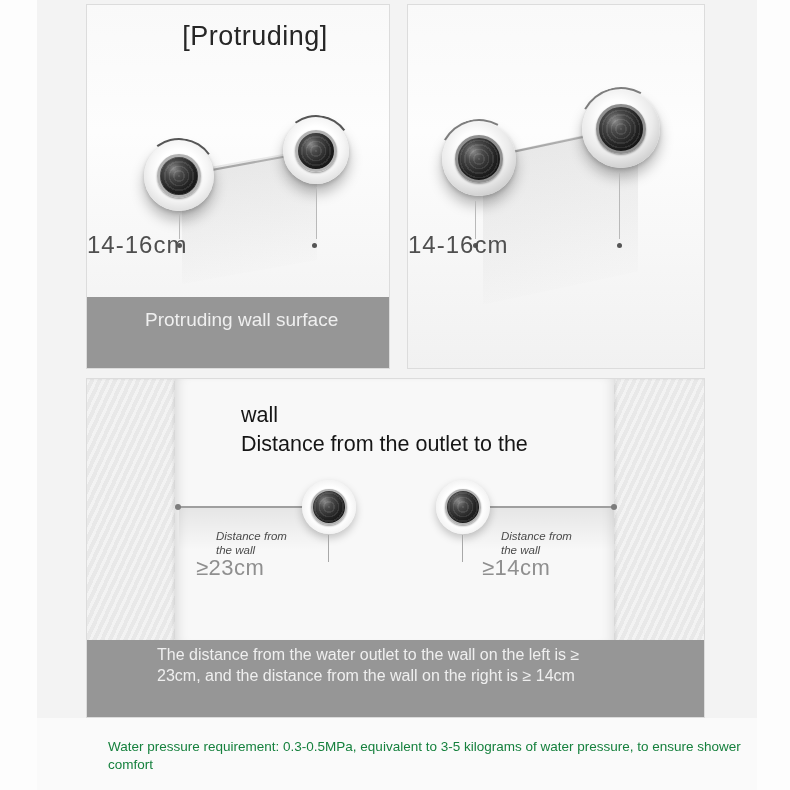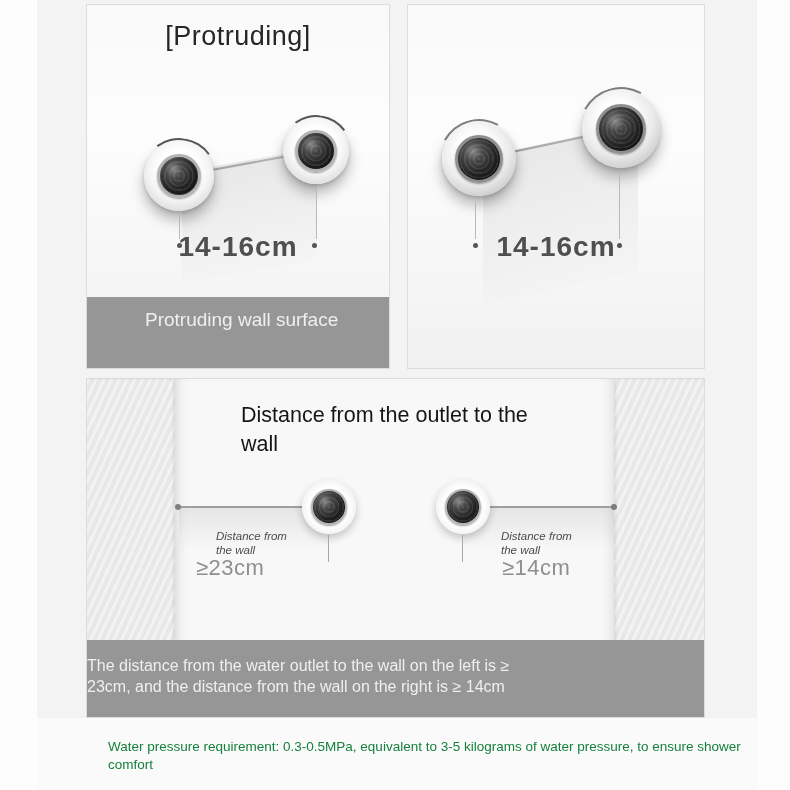--- a/index.html
+++ b/index.html
@@ -14,21 +14,21 @@
   .footer-area{position:absolute;left:37px;top:718px;width:720px;height:72px;background:#fafafa;}
 
   
   .panel{position:absolute;border:1px solid var(--panel-border,#dcdcdc);box-sizing:border-box;overflow:hidden;}
   .panel-top{top:4px;height:365px;background:linear-gradient(180deg,#f9f9f9 0%,#fdfdfd 35%,#f1f1f1 100%);}
   #p1{left:86px;width:304px;}
   #p2{left:407px;width:298px;}
   #p3{left:86px;top:378px;width:619px;height:340px;background:#ededed;}
 
   .panel-title{
-    position:absolute;top:16px;left:0;width:100%;text-align:center;
+    position:absolute;top:16px;left:17px;width:100%;text-align:center;
     font-size:27px;color:#262626;letter-spacing:.5px;
   }
 
   
   .fit{position:absolute;border-radius:50%;display:flex;align-items:center;justify-content:center;
     background:radial-gradient(circle at 50% 42%,#ffffff 0 38%,#f5f5f5 55%,#e4e4e4 72%,#cdcdcd 100%);
     box-shadow:0 9px 14px rgba(0,0,0,.28),0 2px 4px rgba(0,0,0,.16);}
   .fit::before{content:"";position:absolute;inset:-3px;border-radius:50%;
     border:2.5px solid transparent;border-top-color:rgba(45,45,45,.8);transform:rotate(9deg);}
   .lens{border-radius:50%;
@@ -38,22 +38,22 @@
     border:3px solid #b3b3b3;box-shadow:0 1px 2px rgba(0,0,0,.4);}
   .fit-metal{background:radial-gradient(circle at 45% 38%,#fdfdfd 0 30%,#ebebeb 55%,#cfcfcf 76%,#a3a3a3 100%);}
   .fit-metal::before{transform:rotate(-16deg);border-top-color:rgba(60,60,60,.65);}
   .fit-metal .lens{border-color:#8f8f8f;}
 
   
   .link{position:absolute;height:1.5px;background:linear-gradient(90deg,#9a9a9a,#bdbdbd);transform-origin:0 50%;}
   .plate{position:absolute;background:linear-gradient(180deg,rgba(110,110,110,.14),rgba(200,200,200,.03));}
   .vline{position:absolute;width:1px;background:#b9b9b9;}
   .mdot{position:absolute;width:5px;height:5px;border-radius:50%;background:#555;}
-  .measure{position:absolute;top:226px;left:0;width:100%;text-align:center;
-    font-size:28px;font-weight:bold;color:var(--measure-text,#4f4f4f);letter-spacing:1px;}
+  .measure{position:absolute;top:226px;left:0;width:100%;text-align:left;
+    font-size:24px;font-weight:normal;color:var(--measure-text,#4f4f4f);letter-spacing:1px;}
 
   
   .cap{position:absolute;left:0;bottom:0;width:100%;background:var(--caption-bar,#969696);}
   .cap-top{height:71px;}
   .cap-text{padding:11px 0 0 58px;font-size:19px;line-height:1.26;color:var(--caption-text,#efefef);}
   .cap-text span{display:block;white-space:nowrap;}
 
   
   .wall{position:absolute;top:0;height:263px;background:
     repeating-linear-gradient(115deg,rgba(255,255,255,.35) 0 3px,rgba(0,0,0,.015) 3px 7px),#ececec;}
@@ -82,23 +82,23 @@
   .outlet-right{left:349px;}
   .odrop{position:absolute;top:156px;height:27px;width:1px;background:#a8a8a8;}
   .odrop-left{left:241px;}
   .odrop-right{left:375px;}
   .wall-label{position:absolute;font-size:11.5px;line-height:1.25;color:#4a4a4a;}
   .wall-label span{display:block;white-space:nowrap;font-style:italic;}
   .wall-label-left{left:129px;top:150px;}
   .wall-label-right{left:414px;top:150px;}
   .wall-value{position:absolute;top:176px;font-size:22px;color:var(--value-text,#8f8f8f);letter-spacing:.5px;}
   .wall-value-left{left:109px;}
-  .wall-value-right{left:415px;text-align:center;}
+  .wall-value-right{left:395px;text-align:center;}
   .cap-mid{height:77px;}
-  .cap-mid-text{width:480px;padding-top:15px;font-size:16px;line-height:1.32;
+  .cap-mid-text{margin-left:70px;width:480px;padding-top:4px;font-size:16px;line-height:1.32;
     color:var(--caption-text,#efefef);}
   .cap-mid-text span{display:block;white-space:nowrap;}
 
   
   .footer-note{position:absolute;left:108px;top:738px;width:650px;
     font-size:13.5px;line-height:1.35;color:#15803d;}
   .footer-note span{display:block;}
 </style>
 </head>
 <body>
@@ -144,22 +144,22 @@
     <span class="mdot" style="left:209px;top:238px;"></span>
     <div class="measure">14-16cm</div>
   </section>
 
   <section class="panel" id="p3">
     <div class="wall wall-left"></div>
     <div class="wall wall-right"></div>
     <div class="recess"></div>
 
     <div class="dist-title">
+      <span>wall</span>
       <span>Distance from the outlet to the</span>
-      <span>wall</span>
     </div>
 
     <div class="shade shade-left"></div>
     <div class="shade shade-right"></div>
     <div class="mline mline-left"></div>
     <div class="mline mline-right"></div>
     <span class="enddot enddot-left"></span>
     <span class="enddot enddot-right"></span>
 
     <div class="outlet outlet-left">

